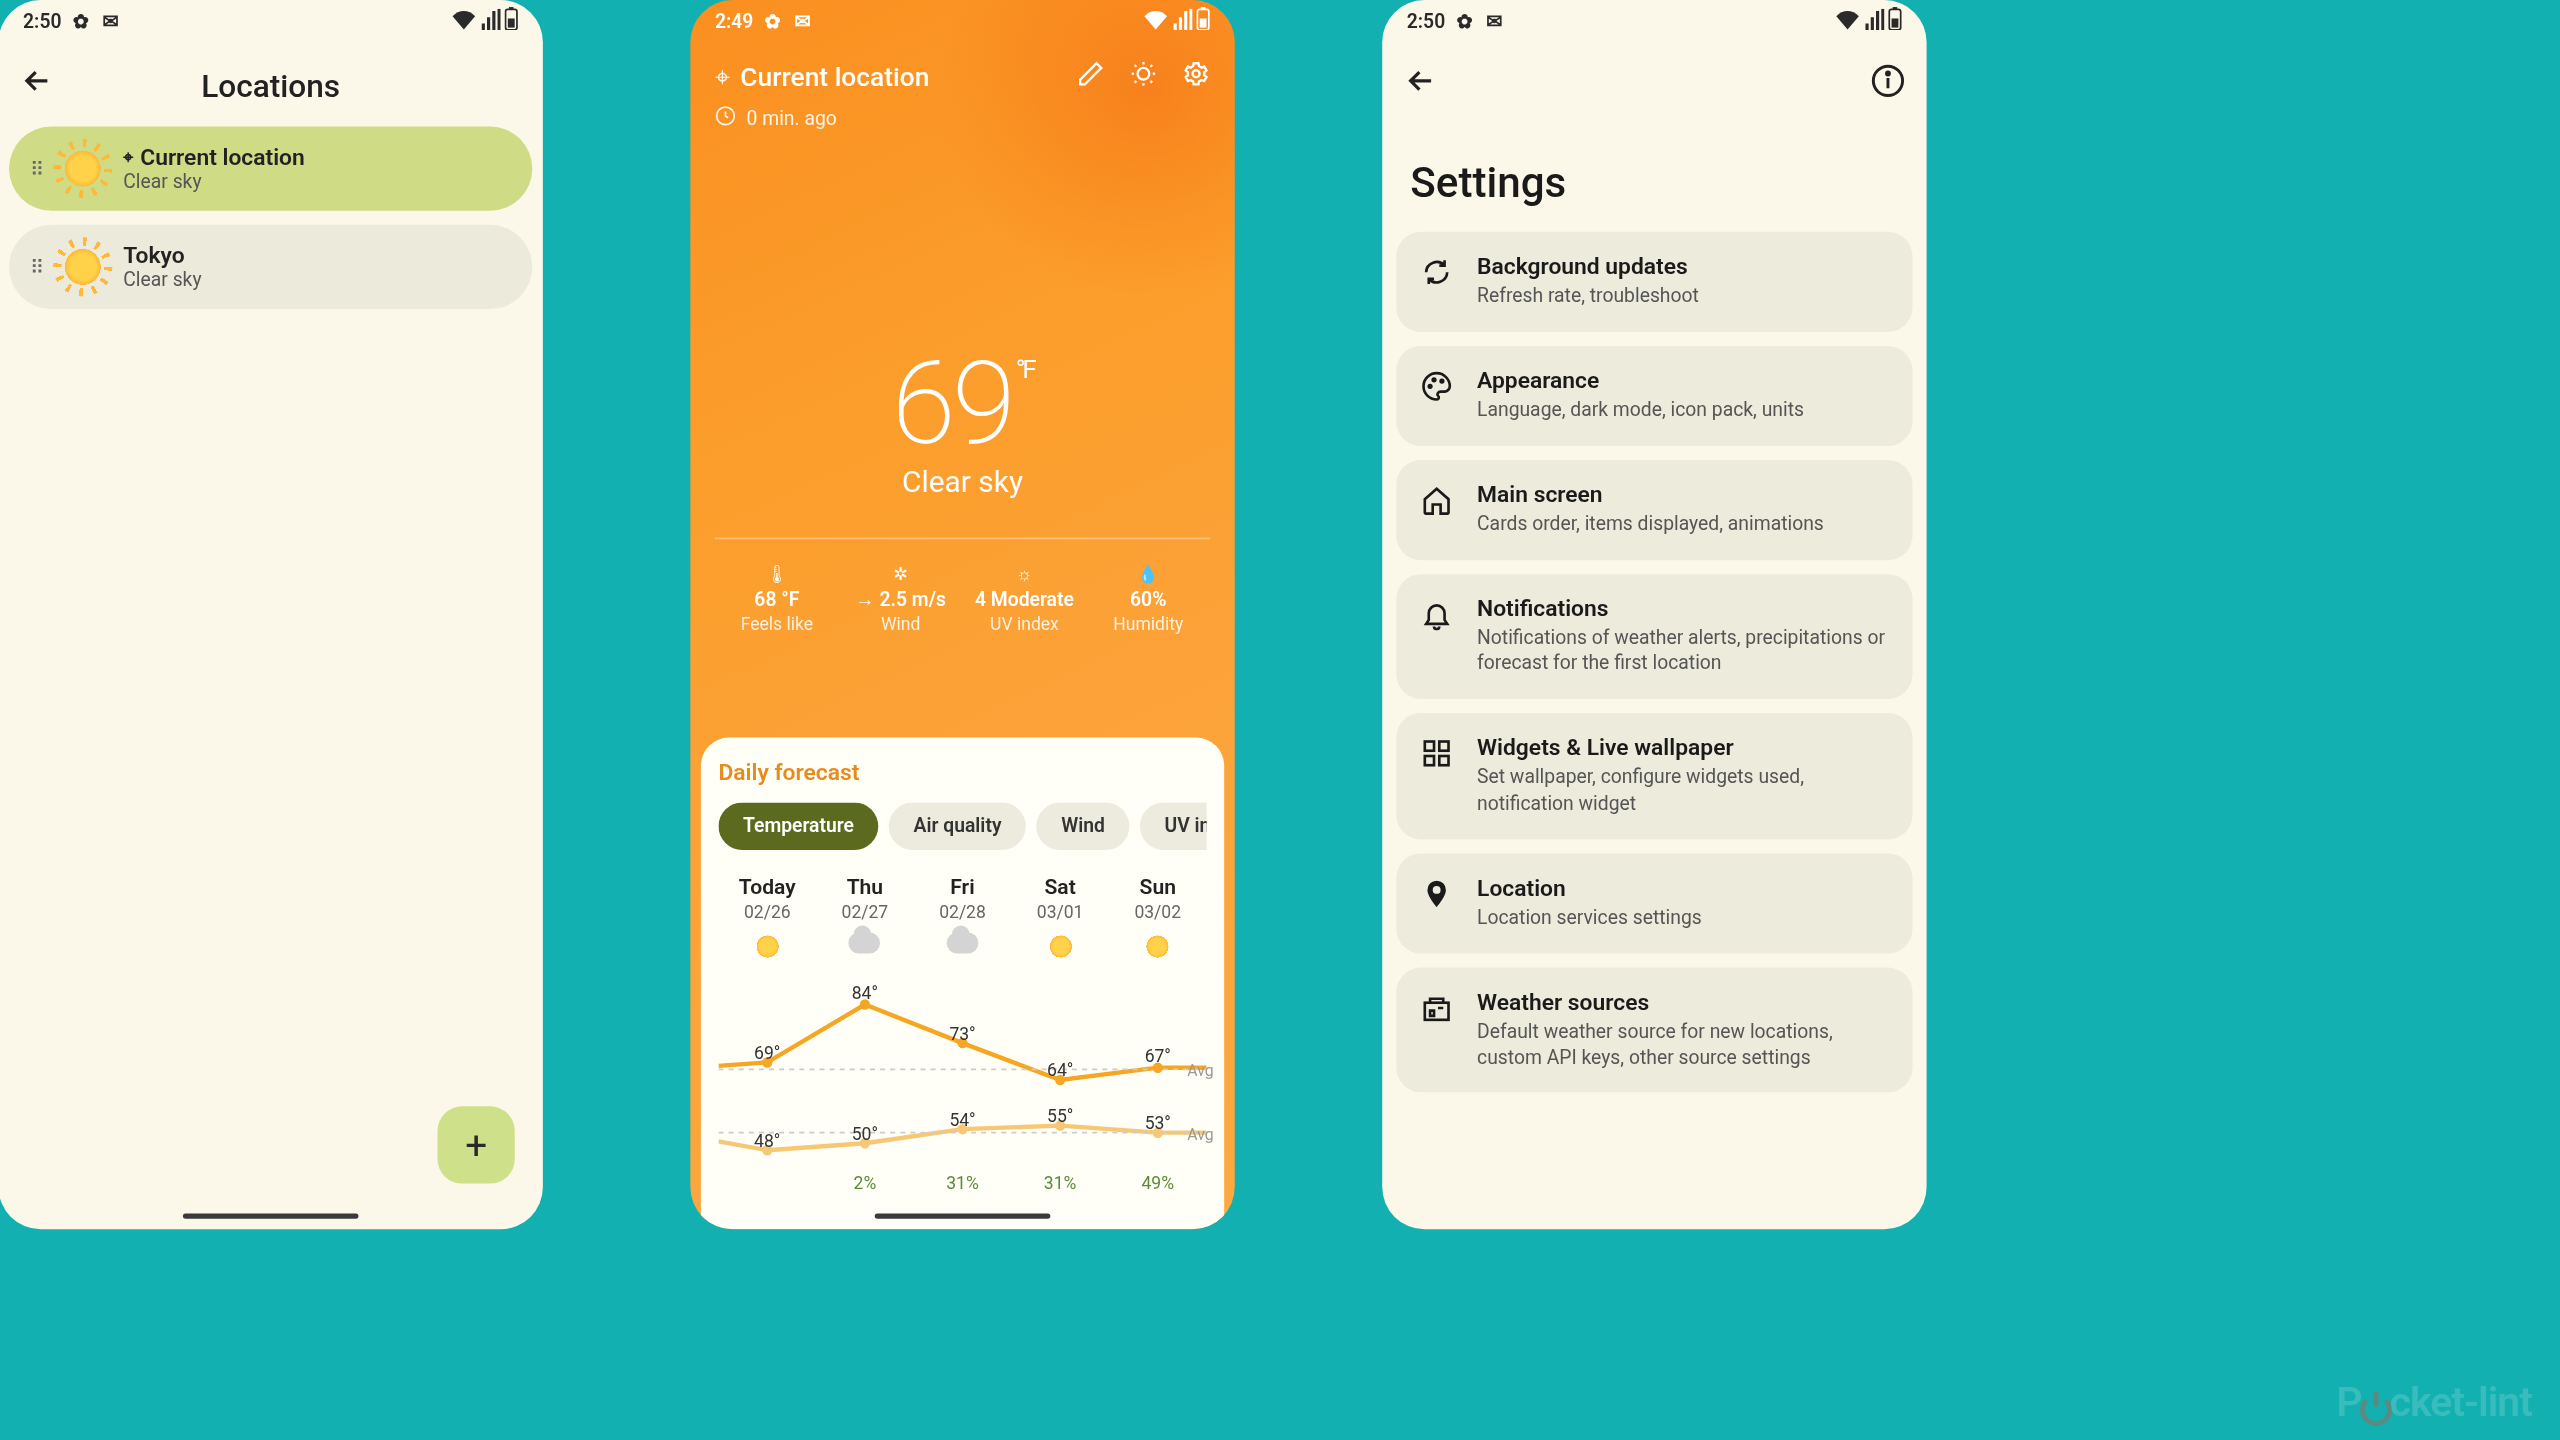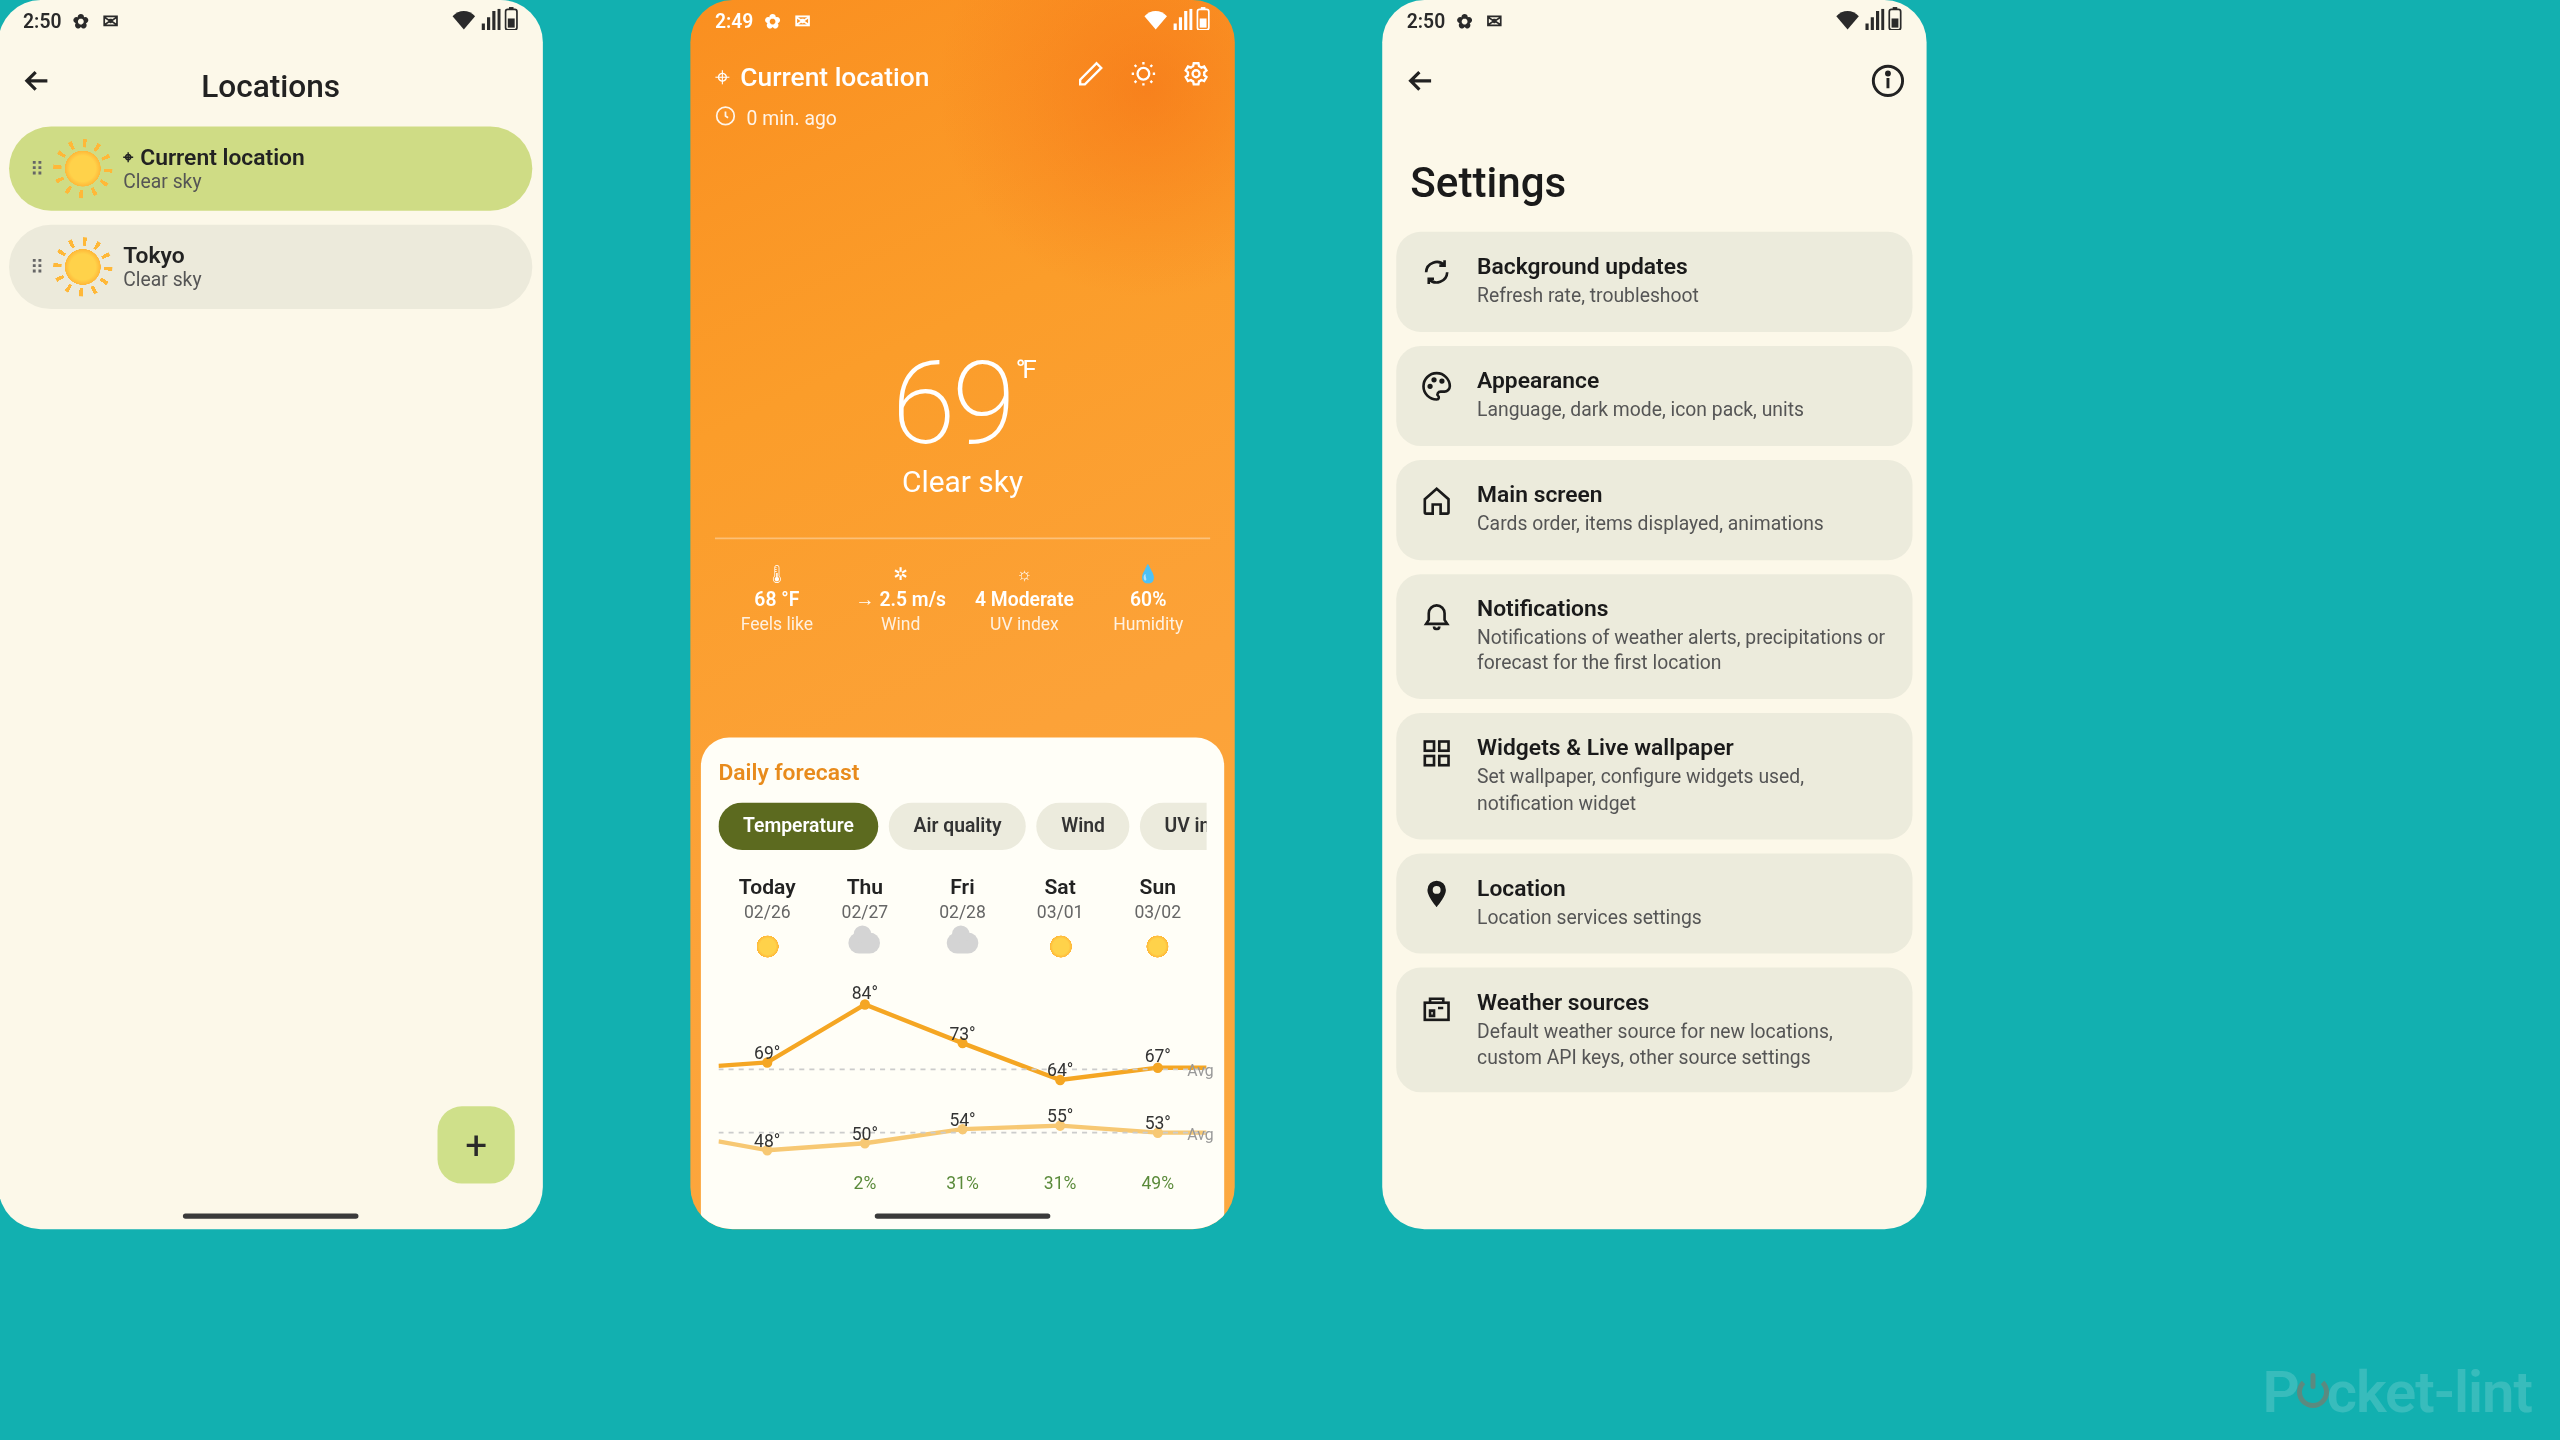--- a/index.html
+++ b/index.html
@@ -191,25 +191,25 @@
     align-items: flex-start;
   }
   .set-ico { width: 18px; height: 18px; flex-shrink: 0; margin-top: 2px; color: #1a1a1a; }
   .set-text { flex: 1; }
   .set-title { font-size: 13px; font-weight: 600; color: #1a1a1a; }
   .set-sub { font-size: 11px; color: #555; margin-top: 3px; line-height: 1.35; }
   
   .watermark {
     position: absolute;
     bottom: 14px; right: 28px;
-    font-size: 58px;
+    font-size: 41px;
     font-weight: 600;
     color: rgba(255,255,255,0.16);
     letter-spacing: -1px;
-    display: flex; align-items: center;
+    display: flex; align-items: flex-end;
   }
   .watermark .pwr {
     display: inline-block;
     width: 32px; height: 32px;
     border: 5px solid rgba(230,70,40,0.35);
     border-top-color: transparent;
     border-radius: 50%;
     position: relative;
     margin: 0 -2px;
   }

